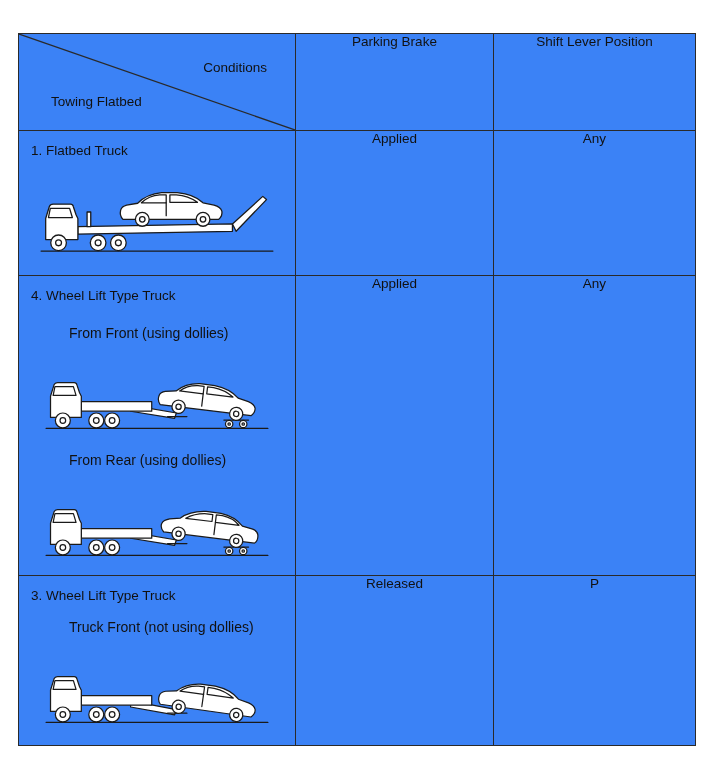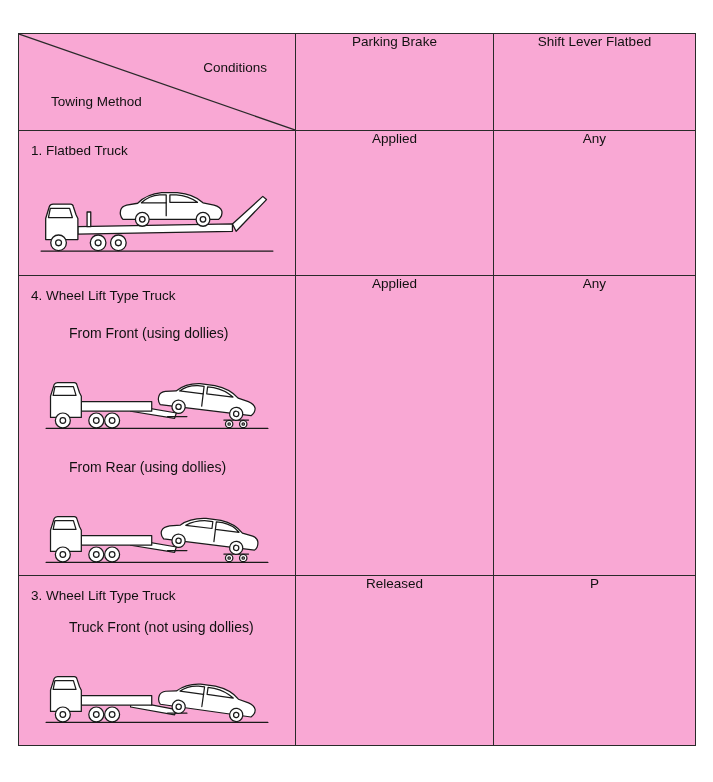--- a/index.html
+++ b/index.html
@@ -12,42 +12,42 @@
   }
   .page { position:relative; width:713px; height:782px; background:#ffffff; overflow:hidden; }
 
   table.tow {
     position:absolute; left:18px; top:33px;
     border-collapse:collapse; table-layout:fixed;
     background:#ffffff;
   }
   table.tow td {
     border:1px solid #2a2a2a;
-    background:#f9a8d4;
+    background:#3b82f6;
     vertical-align:top;
     font-size:13.5px;
   }
 
   
   td.head-cell {
     vertical-align:middle;
     text-align:center;
     font-size:13.5px;
   }
   td.diag-cell { position:relative; padding:0; }
   .diag-svg { position:absolute; left:0; top:0; width:100%; height:100%; display:block; }
   .diag-label-top { position:absolute; right:28px; top:26px; font-size:13.5px; white-space:nowrap;margin-left:21px; }
   .diag-label-bottom { position:absolute; left:32px; top:60px; font-size:13.5px; white-space:nowrap; }
 
   
   td.method-cell { padding:12px 8px 0 12px; }
   .method-title { font-size:13.5px; }
   .sub-label { font-size:14px; margin-left:38px; }
   .sub-label.sp1 { margin-top:22px; }
-  .sub-label.sp2 { margin-top:24px; }
+  .sub-label.sp2 { margin-top:17px; }
   .sub-label.sp3 { margin-top:16px; }
 
   
   td.value-cell { vertical-align:middle; text-align:center; font-size:13.5px; }
 
   
   svg.illus { display:block; margin:8px 0 0 2px; }
   svg.illus.big { width:248px; height:92px; }
   svg.illus.med { width:248px; height:88px; margin-top:6px; }
 </style>
@@ -63,24 +63,24 @@
       <col style="width:202px">
     </colgroup>
 
     <tbody>
         <tr style="height:97px">
       <td class="diag-cell">
         <svg class="diag-svg" viewBox="0 0 275 95" preserveAspectRatio="none">
           <line x1="0" y1="0" x2="275" y2="95" stroke="#2a2a2a" stroke-width="1.2"></line>
         </svg>
         <span class="diag-label-top">Conditions</span>
-        <span class="diag-label-bottom">Towing Method</span>
+        <span class="diag-label-bottom">Towing Flatbed</span>
       </td>
       <td class="head-cell">Parking Brake</td>
-      <td class="head-cell">Shift Lever Flatbed</td>
+      <td class="head-cell">Shift Lever Position</td>
     </tr>
 
     <tr style="height:145px">
       <td class="method-cell">
         <div class="method-title">1. Flatbed Truck</div>
         <svg class="illus big" viewBox="0 0 260 100">
           <g stroke="#1a1a1a" stroke-width="1.4" fill="none" stroke-linecap="round" stroke-linejoin="round">
             <line x1="4" y1="92.5" x2="256" y2="92.5"></line>
             <path d="M212,63 L245,33 L249,36.5 L216,71 Z" fill="#fff"></path>
             <path d="M44,66 L212,63 L212,71 L44,74 Z" fill="#fff"></path>

